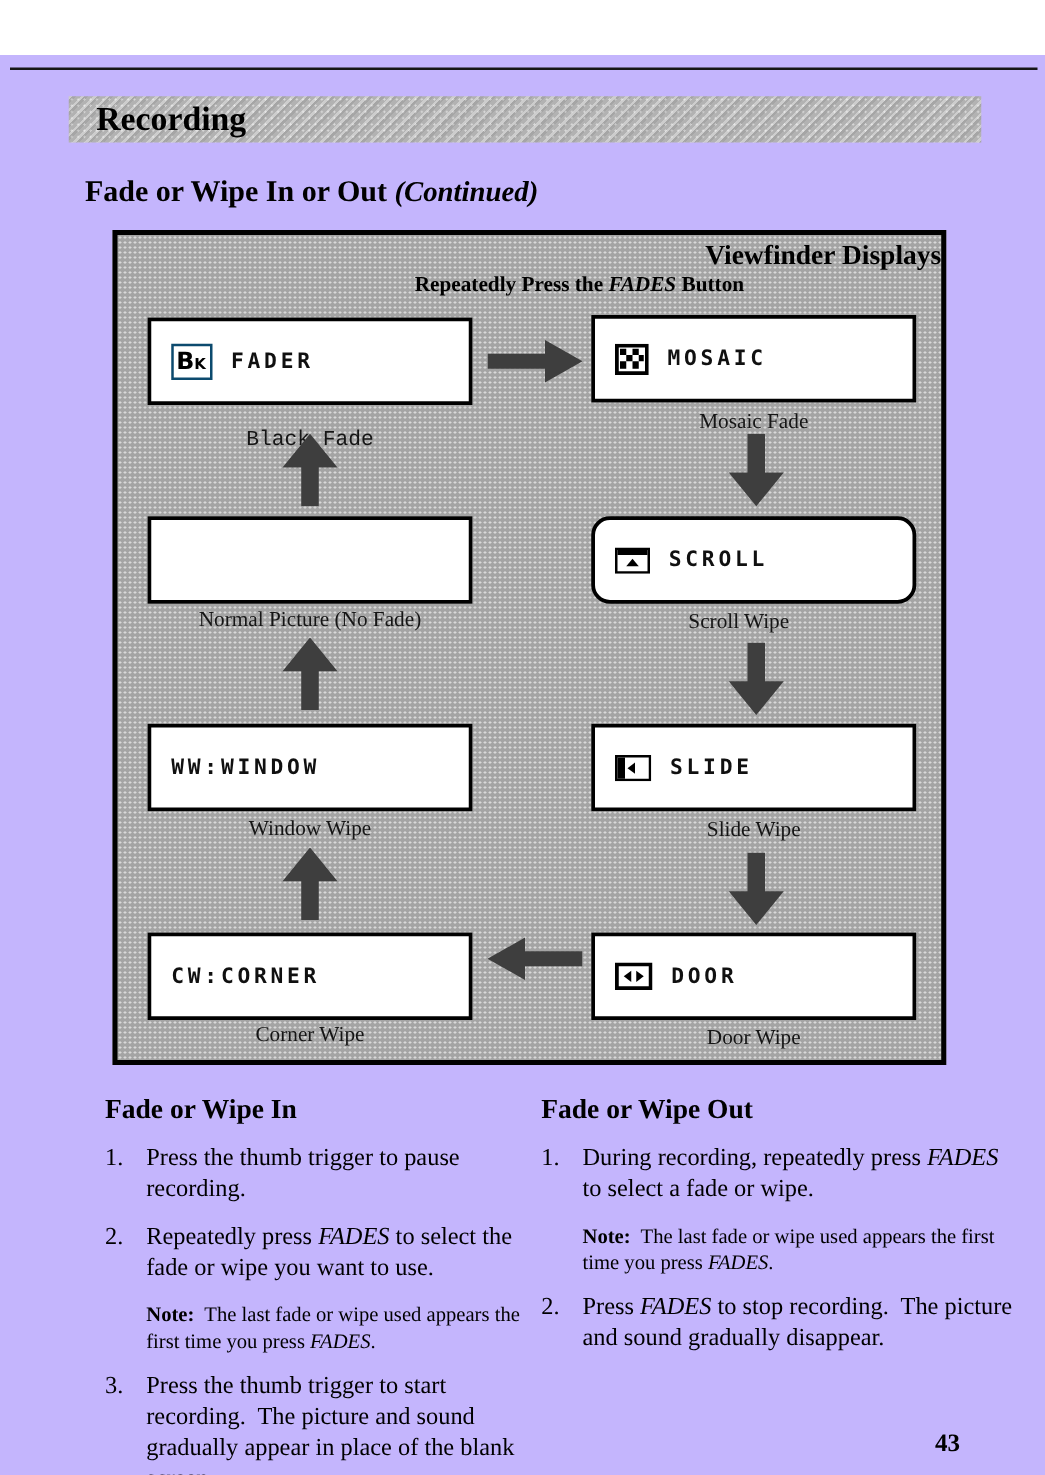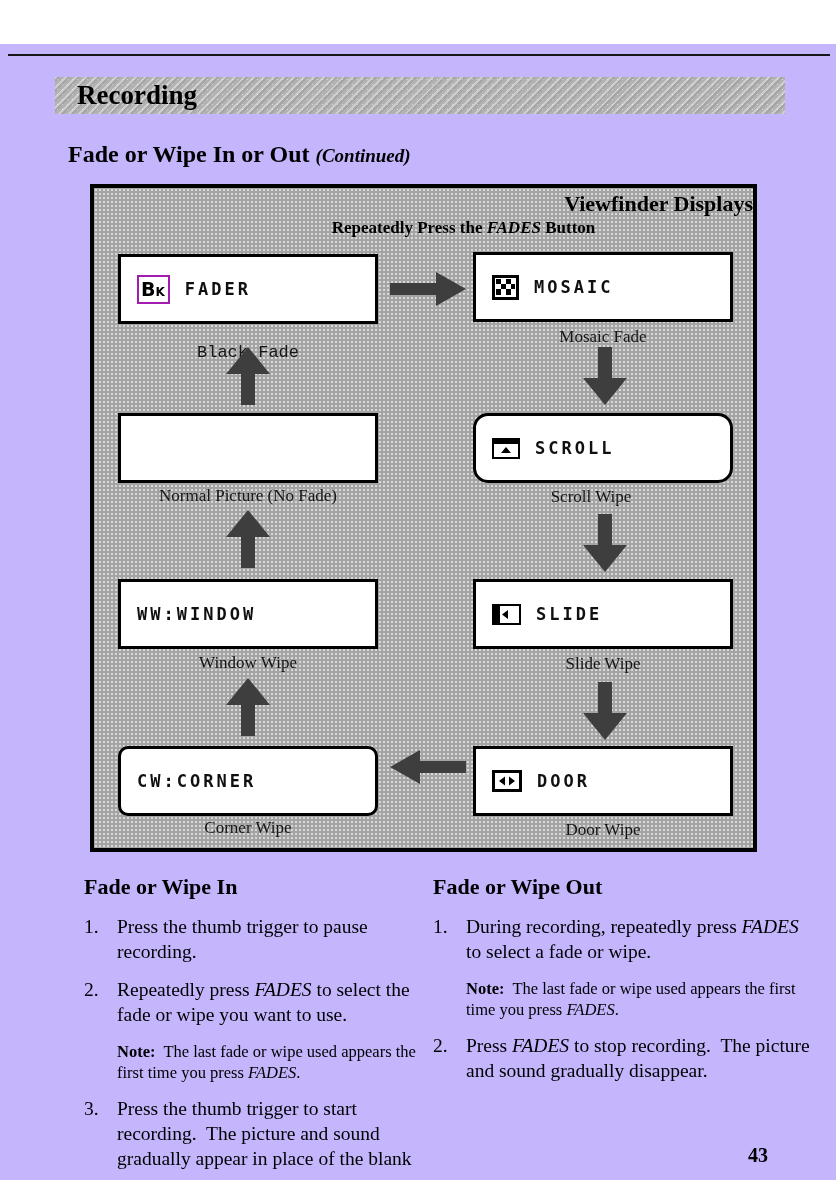--- a/index.html
+++ b/index.html
@@ -11,21 +11,21 @@
   .header-bar { position:absolute; left:55px; top:33px; width:730px; height:37px;
     background-color:#b2b2b2;
     background-image:
       repeating-linear-gradient(135deg, rgba(255,255,255,0.35) 0 2px, rgba(0,0,0,0.07) 2px 4px, rgba(255,255,255,0.0) 4px 7px),
       radial-gradient(circle, rgba(255,255,255,0.5) 0.7px, transparent 1px);
     background-size:auto, 5px 5px;
     display:flex; align-items:center; }
   .header-title { font-size:27px; font-weight:bold; padding-left:22px; }
 
   .page-title { position:absolute; left:68px; top:97px; font-size:24px; font-weight:bold; }
-  .page-title .cont { font-size:19px; font-style:italic; }
+  .page-title .cont { font-size:23px; font-style:italic; }
 
   .diagram { position:absolute; left:90px; top:140px; width:667px; height:668px;
     box-sizing:border-box; border:4px solid #000;
     background-color:#a4a4a4;
     background-image:radial-gradient(circle, #d9d9d9 0.8px, transparent 1.15px);
     background-size:4px 4px; }
 
   .dg-title { position:absolute; left:0; top:3px; width:100%; text-align:right;
     font-size:22px; font-weight:bold; }
   .dg-sub { position:absolute; left:0; top:30px; width:100%; text-align:center;
@@ -33,21 +33,21 @@
   .dg-sub .em { font-style:italic; }
 
   .vf-box { position:absolute; width:260px; height:70px; background:#fff;
     border:3px solid #000; box-sizing:border-box;
     display:flex; align-items:center; padding-left:16px; gap:15px; }
   .osd { font-family:"DejaVu Sans Mono", monospace; font-weight:bold; font-size:17px;
     letter-spacing:3px; color:#101010; white-space:nowrap; }
 
   .caption { position:absolute; width:260px; text-align:center; font-size:17px; color:#151515; }
 
-  .bk-badge { display:inline-block; border:2px solid #a21caf; background:#fff;
+  .bk-badge { display:inline-block; border:2px solid #0c4a6e; background:#fff;
     padding:0 3px 0 2px; height:25px; line-height:24px;
     font-family:"DejaVu Sans", sans-serif; font-weight:bold; }
   .bk-b { font-size:19px; } .bk-k { font-size:12px; }
 
   .icon-svg { display:block; }
   .arrow { position:absolute; }
 
   .col { position:absolute; top:830px; }
   .col-left { left:84px; width:350px; }
   .col-right { left:433px; width:382px; }
@@ -121,21 +121,21 @@
     <div class="vf-box" style="left:379px; top:391px;">
       <svg class="icon-svg" width="29" height="21" viewBox="0 0 29 21">
         <rect x="1" y="1" width="27" height="19" fill="#fff" stroke="#000" stroke-width="2"></rect>
         <rect x="2" y="2" width="6" height="17" fill="#000"></rect>
         <polygon points="10,10.5 16,6 16,15" fill="#000"></polygon>
       </svg>
       <span class="osd">SLIDE</span>
     </div>
     <div class="caption" style="left:379px; top:466px;">Slide Wipe</div>
 
-    <div class="vf-box" style="left:24px; top:558px;border-radius:10px;">
+    <div class="vf-box" style="left:24px; top:558px;">
       <span class="osd">CW:CORNER</span>
     </div>
     <div class="caption" style="left:24px; top:630px;">Corner Wipe</div>
 
     <div class="vf-box" style="left:379px; top:558px;">
       <svg class="icon-svg" width="30" height="22" viewBox="0 0 30 22">
         <rect x="1.5" y="1.5" width="27" height="19" fill="#fff" stroke="#000" stroke-width="3"></rect>
         <polygon points="7,11 13,6.5 13,15.5" fill="#000"></polygon>
         <polygon points="23,11 17,6.5 17,15.5" fill="#000"></polygon>
       </svg>

